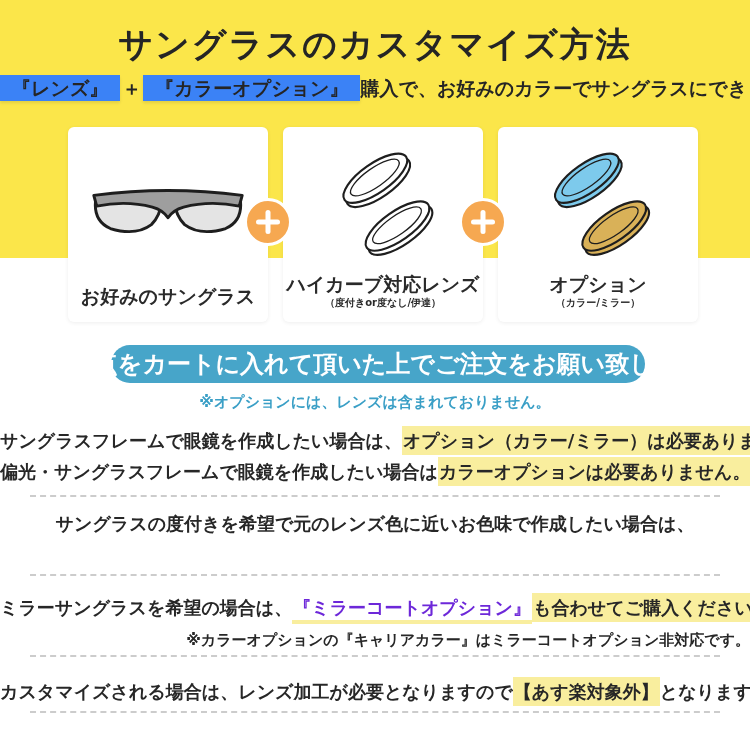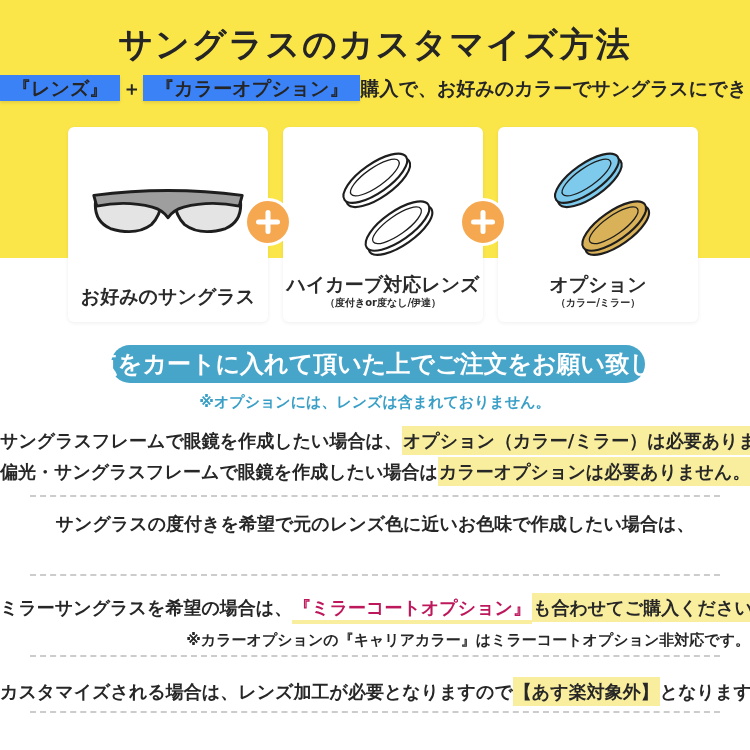--- a/index.html
+++ b/index.html
@@ -60,21 +60,21 @@
   .main-line{font-size:18px;line-height:31px;}
   .sub-line{font-size:15px;line-height:24px;}
   .s1{top:425px;}
   .s2{top:508px;}
   .s3{top:592px;}
   .s3 .sub-line{margin-top:5px;text-align:right;}
   .s4{top:676px;}
 
   .hl{background:#f9ee9e;padding:4px 1px;}
   .wbox-in{background:#ffffff;padding:2px 1px;box-shadow:0 4px 0 #f9ee9e;}
-  .blue-term{color:#be185d;}
+  .blue-term{color:#6d28d9;}
 
   .divider{position:absolute;left:30px;width:690px;height:0;border-top:2px dashed #cccccc;}
   .d1{top:495px;} .d2{top:574px;} .d3{top:655px;} .d4{top:711px;}
 
   svg{display:block;}
 </style>
 </head>
 <body>
 
 <div class="canvas">

